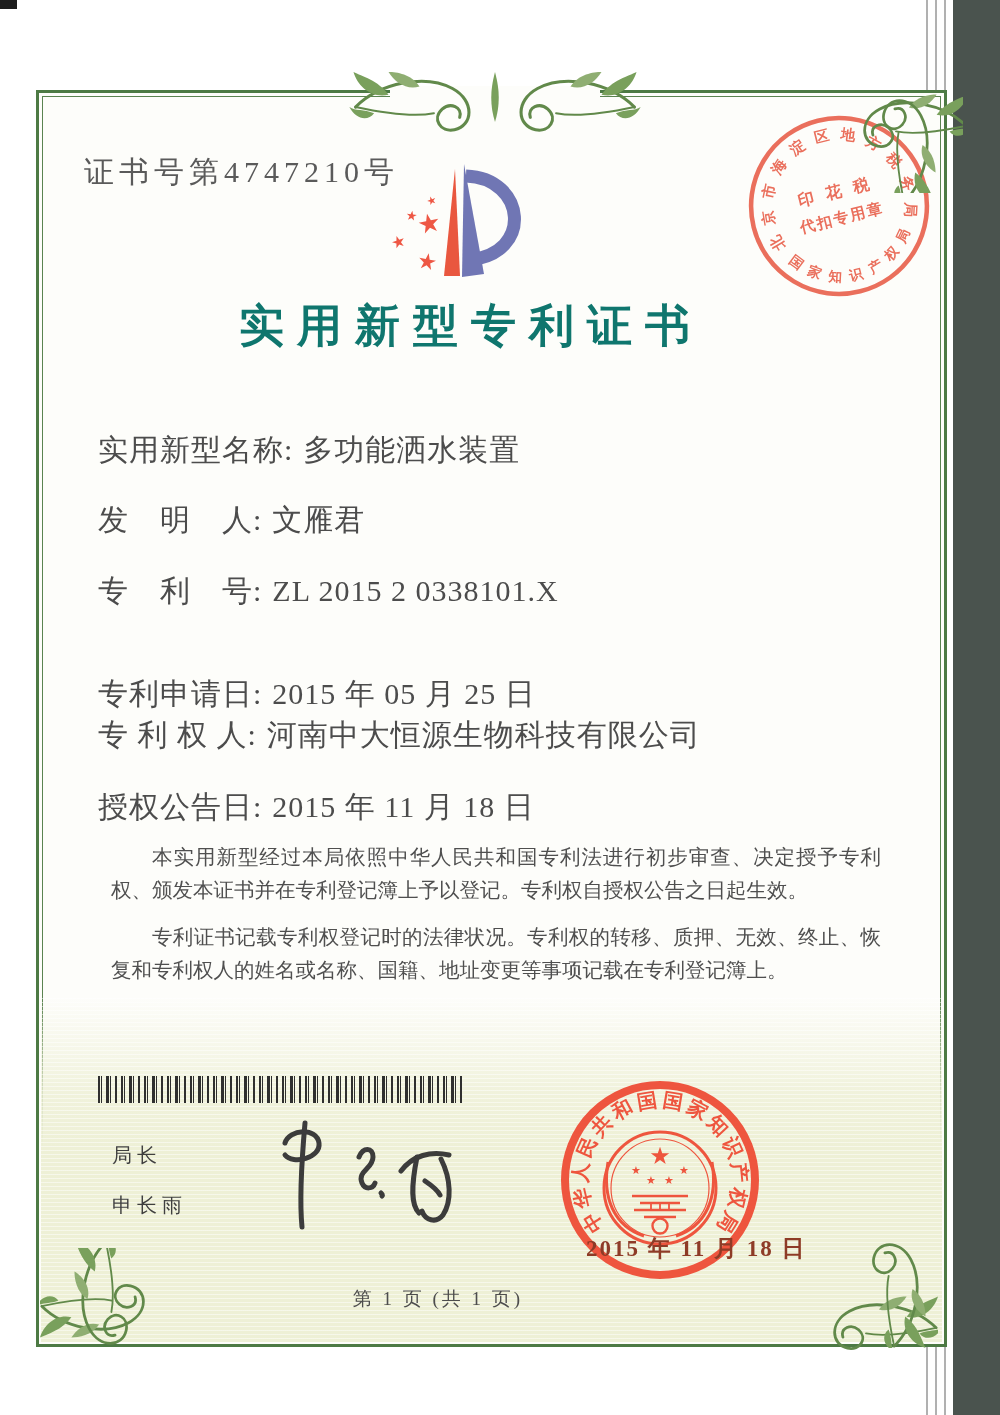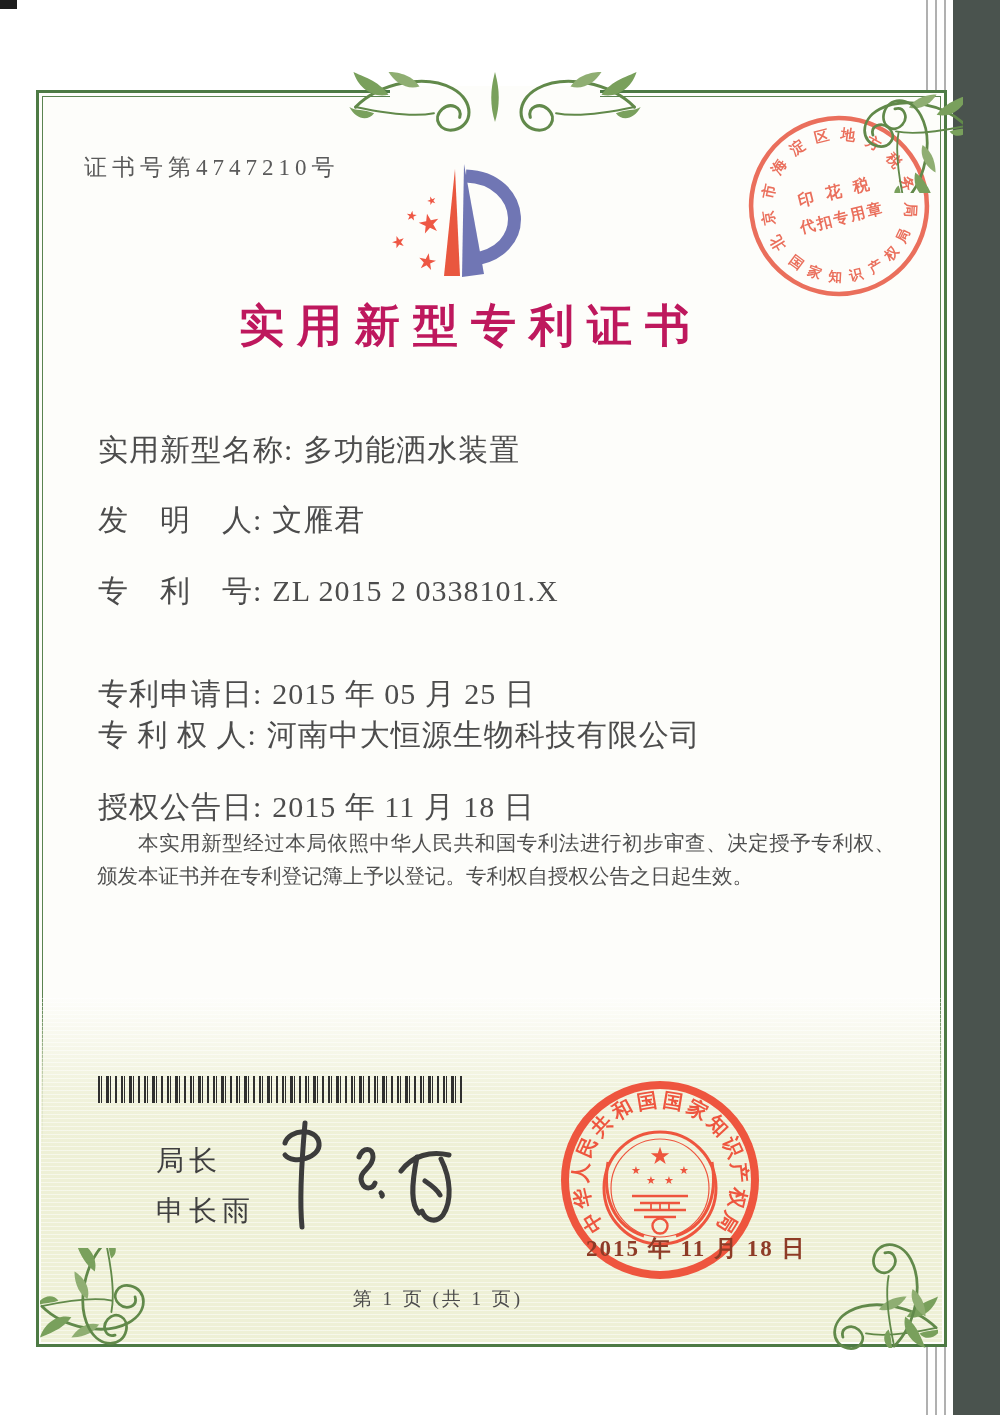--- a/index.html
+++ b/index.html
@@ -15,35 +15,35 @@
     repeating-linear-gradient(90deg, rgba(150,150,150,.75) 0 1.5px, rgba(255,255,255,0) 1.5px 9px) #fff;}
   .corner-mark{left:0;top:0;width:17px;height:9px;background:#1d1d1d;}
   
   .cert-frame{left:36px;top:90px;width:905px;height:1251px;border:3.5px solid #4d7a44;background:#fdfdfa;}
   .cert-frame-inner{position:absolute;left:3px;top:3px;right:3px;bottom:3px;border:1.5px solid #5a8350;}
   .tint{position:absolute;left:2px;right:2px;bottom:2px;top:905px;
     background:
       repeating-linear-gradient(180deg, rgba(255,255,255,.5) 0 1px, rgba(255,255,255,0) 1px 4px),
       linear-gradient(180deg, rgba(238,240,214,0) 0, rgba(238,240,214,.85) 95px, #eef0d6 150px);}
   
-  .cert-no{left:84px;top:152px;font-size:23px;letter-spacing:5px;color:#5a5a5a;}
+  .cert-no{left:84px;top:152px;font-size:30px;letter-spacing:5px;color:#5a5a5a;}
   .title{left:471px;top:296px;transform:translateX(-50%);white-space:nowrap;
-    font-size:45px;font-weight:700;letter-spacing:13px;color:#be185d;}
+    font-size:45px;font-weight:700;letter-spacing:13px;color:#0f766e;}
   .field{left:98px;font-size:30px;color:#4c4c4c;letter-spacing:1px;white-space:nowrap;}
   .field .val{margin-left:10px;}
   .paras{left:97px;top:827px;width:798px;font-size:20.5px;line-height:33px;color:#4f4f4f;text-align:justify;}
-  .paras p{margin:0;text-indent:2em;}
+  .paras p{margin:14px;text-indent:2em;}
   .barcode{left:98px;top:1076px;width:366px;height:27px;
     background:repeating-linear-gradient(90deg,
       #2f2f2f 0 2px, rgba(0,0,0,0) 2px 3.5px,
       #2f2f2f 3.5px 4.5px, rgba(0,0,0,0) 4.5px 8px,
       #2f2f2f 8px 11px, rgba(0,0,0,0) 11px 12.5px,
       #2f2f2f 12.5px 13.5px, rgba(0,0,0,0) 13.5px 17px,
       #2f2f2f 17px 19px, rgba(0,0,0,0) 19px 23px);}
-  .signer{left:112px;font-size:28px;color:#3f3f3f;letter-spacing:5px;margin-left:44px;}
+  .signer{left:112px;font-size:20px;color:#3f3f3f;letter-spacing:5px;}
   .seal-date{left:586px;top:1233px;font-size:23px;font-weight:600;color:#8e3b27;letter-spacing:2px;white-space:nowrap;z-index:6;}
   .footer{left:438px;top:1286px;transform:translateX(-50%);font-size:19px;letter-spacing:3px;color:#4d4d4d;white-space:nowrap;}
   svg text{font-family:"Liberation Serif","DejaVu Serif",serif;}
   .seal-big{left:556px;top:1076px;opacity:.93;z-index:5;}
   .tax-stamp{left:743px;top:110px;opacity:.9;}
   .logo{left:376px;top:156px;}
   .sig{left:255px;top:1105px;z-index:4;}
   .orn{z-index:3;}
 </style>
 </head>
@@ -154,20 +154,21 @@
 </div>
 <div class="abs field" style="top:715px">
   <span>专 利 权 人:</span><span class="val">河南中大恒源生物科技有限公司</span>
 </div>
 <div class="abs field" style="top:787px">
   <span>授权公告日:</span><span class="val">2015 年 11 月 18 日</span>
 </div>
 
 <div class="abs paras">
   <p>本实用新型经过本局依照中华人民共和国专利法进行初步审查、决定授予专利权、颁发本证书并在专利登记簿上予以登记。专利权自授权公告之日起生效。</p>
+  <p>专利证书记载专利权登记时的法律状况。专利权的转移、质押、无效、终止、恢复和专利权人的姓名或名称、国籍、地址变更等事项记载在专利登记簿上。</p>
 </div>
 
 <div class="abs barcode"></div>
 
 <div class="abs signer" style="top:1142px">局长</div>
 <div class="abs signer" style="top:1192px">申长雨</div>
 
 <svg class="abs sig" width="235" height="135" viewBox="0 0 235 135">
   <g fill="none" stroke="#3c3c3c" stroke-width="5" stroke-linecap="round">
     <path d="M50 18 C47 52 44 92 47 122"></path>

